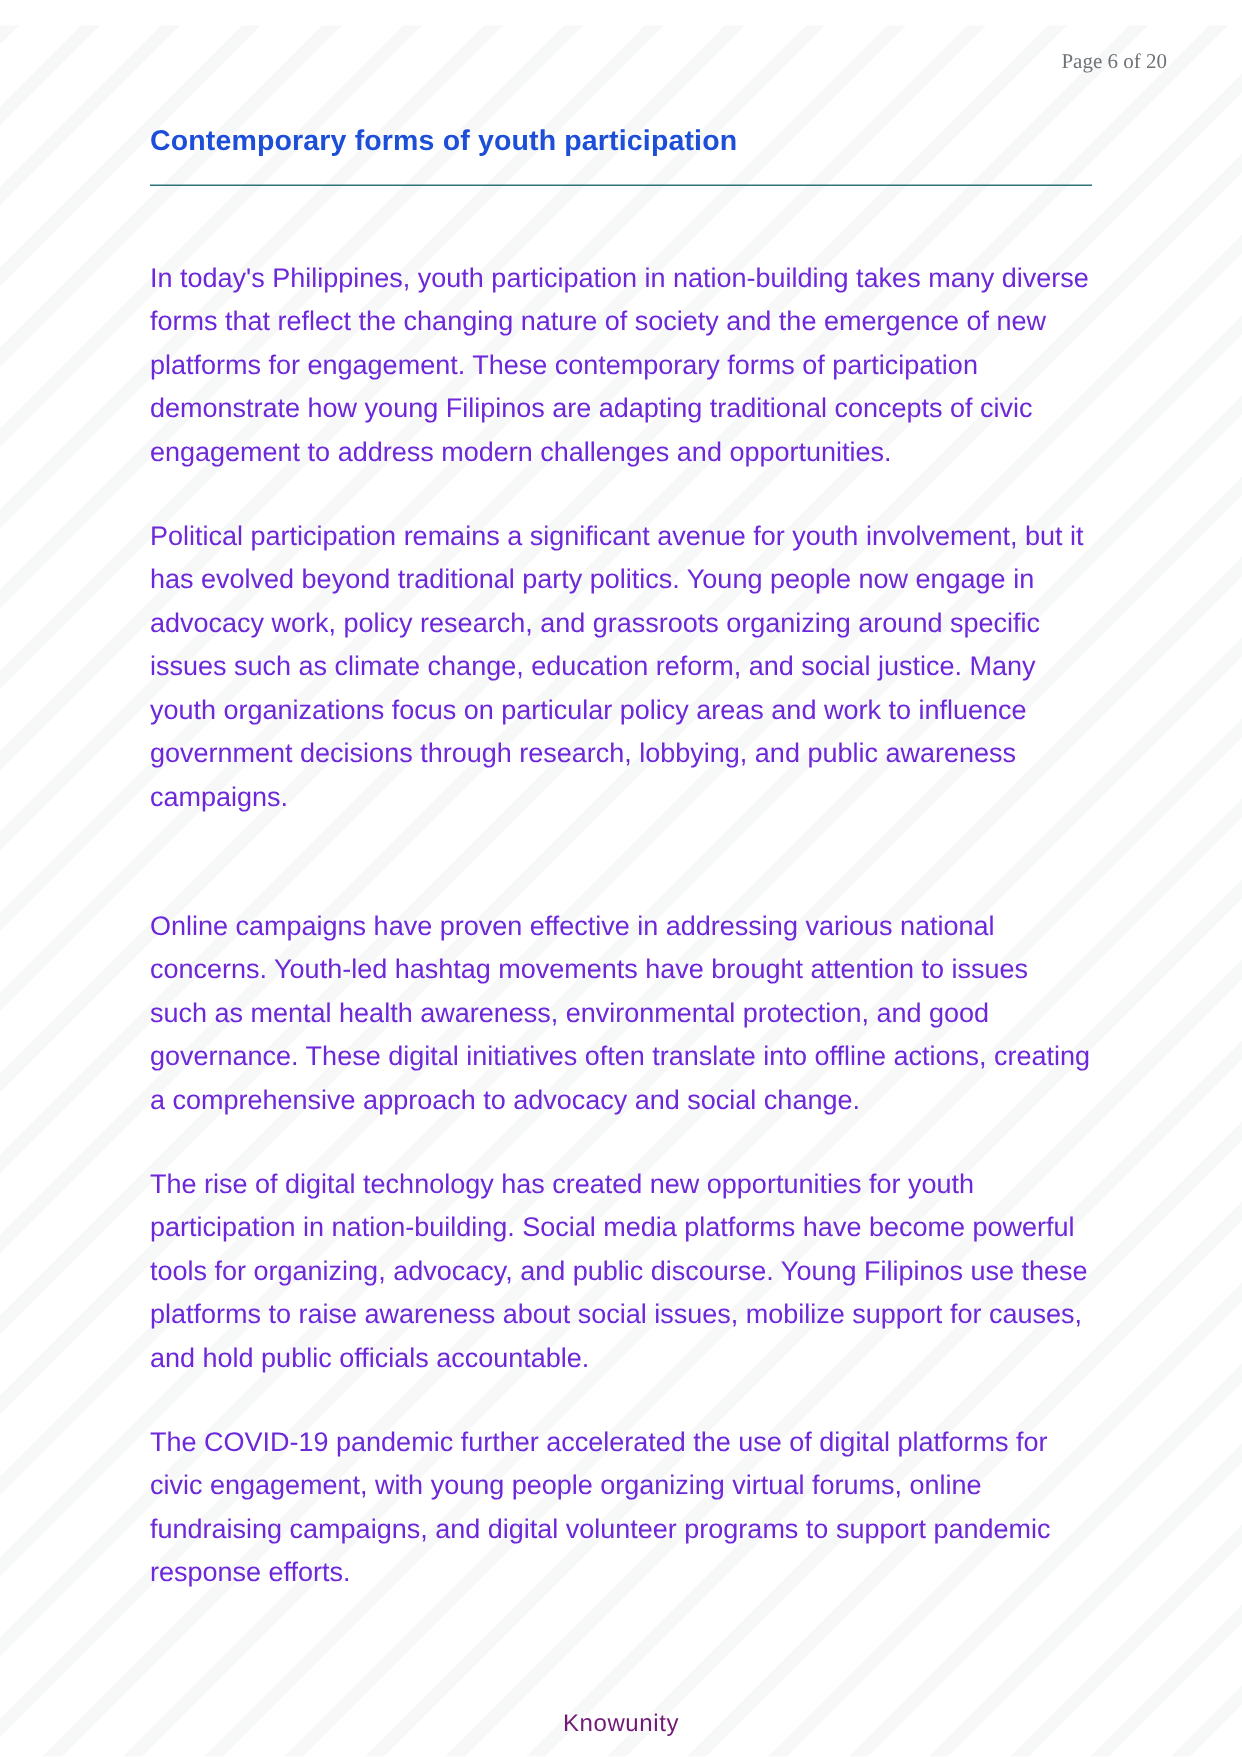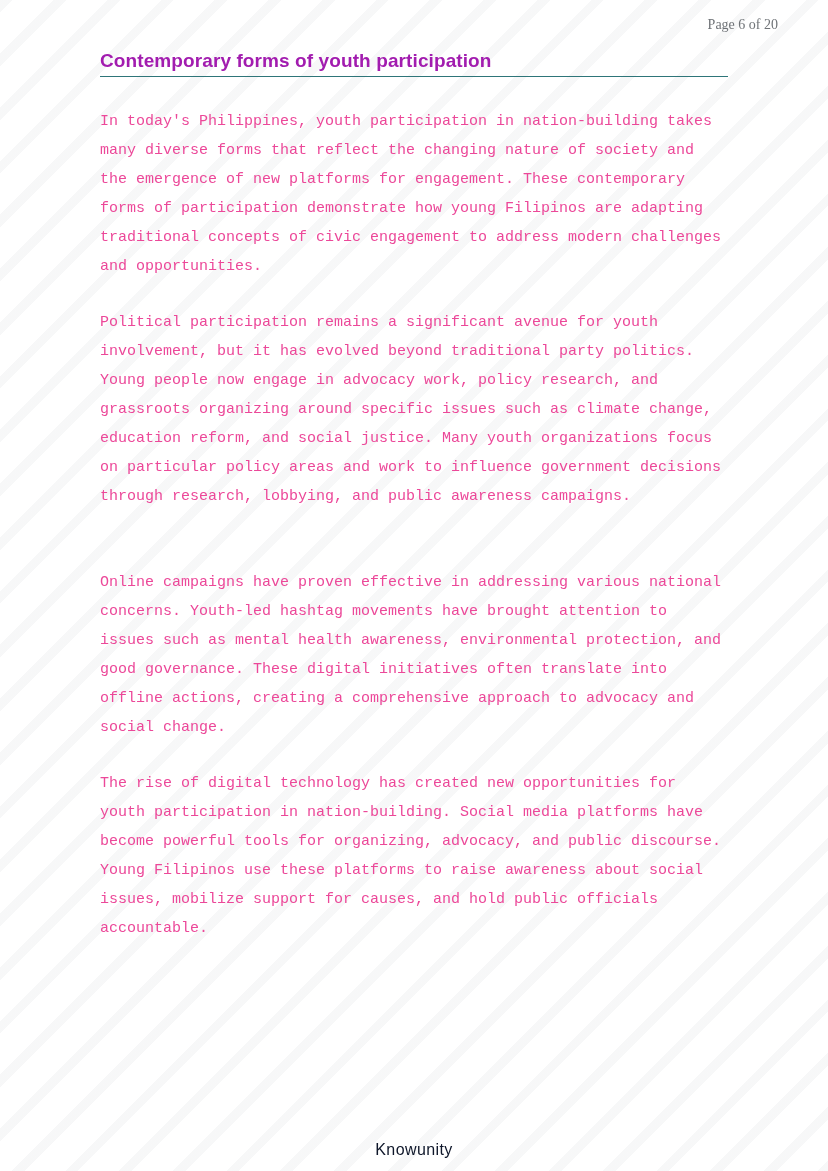--- a/index.html
+++ b/index.html
@@ -1,15 +1,15 @@
 <!DOCTYPE html>
 <html><head>
 <meta charset="utf-8">
 <style>
-  * { box-sizing: border-box; }
+  * { box-sizing: border-box; margin-top: 17px; }
   html, body { margin: 0; padding: 0; }
 
   body {
     width: 828px;
     height: 1171px;
     position: relative;
     overflow: hidden;
     background-color: #ffffff;
     font-family: "Liberation Sans", sans-serif;
   }
@@ -39,51 +39,50 @@
 
   .content {
     position: relative;
     padding: 50px 100px 0 100px;
   }
 
   .section-heading {
     margin: 0;
     font-size: 19px;
     font-weight: 700;
-    color: #a21caf;
-    padding-bottom: 4px;
+    color: #1d4ed8;
+    padding-bottom: 17px;
     border-bottom: 1.5px solid #2e7579;
     letter-spacing: 0.1px;
   }
 
   .section-body {
     padding-top: 12px;
   }
 
   .paragraph {
     margin: 18px 0 27px 0;
-    font-size: 15px;
+    font-size: 18px;
     line-height: 29px;
-    color: #ec4899;
-    font-family: Liberation Mono, monospace;
+    color: #6d28d9;
   }
 
   .section + .section {
     margin-top: 17px;
   }
 
   .footer-brand {
     position: absolute;
     bottom: 12px;
     left: 0;
     width: 100%;
     text-align: center;
     font-size: 16px;
     letter-spacing: 0.4px;
-    color: #0f172a;
+    color: #701a75;
   }
 </style>
 </head>
 <body>
 
 <div class="stripes"></div>
 
 <div class="page-indicator">Page 6 of 20</div>
 
 <div class="content">
@@ -93,18 +92,19 @@
     <div class="section-body">
       <p class="paragraph">In today's Philippines, youth participation in nation-building takes many diverse forms that reflect the changing nature of society and the emergence of new platforms for engagement. These contemporary forms of participation demonstrate how young Filipinos are adapting traditional concepts of civic engagement to address modern challenges and opportunities.</p>
       <p class="paragraph">Political participation remains a significant avenue for youth involvement, but it has evolved beyond traditional party politics. Young people now engage in advocacy work, policy research, and grassroots organizing around specific issues such as climate change, education reform, and social justice. Many youth organizations focus on particular policy areas and work to influence government decisions through research, lobbying, and public awareness campaigns.</p>
     </div>
   </div>
 
   <div class="section">
     <div class="section-body">
       <p class="paragraph">Online campaigns have proven effective in addressing various national concerns. Youth-led hashtag movements have brought attention to issues such as mental health awareness, environmental protection, and good governance. These digital initiatives often translate into offline actions, creating a comprehensive approach to advocacy and social change.</p>
       <p class="paragraph">The rise of digital technology has created new opportunities for youth participation in nation-building. Social media platforms have become powerful tools for organizing, advocacy, and public discourse. Young Filipinos use these platforms to raise awareness about social issues, mobilize support for causes, and hold public officials accountable.</p>
+      <p class="paragraph">The COVID-19 pandemic further accelerated the use of digital platforms for civic engagement, with young people organizing virtual forums, online fundraising campaigns, and digital volunteer programs to support pandemic response efforts.</p>
     </div>
   </div>
 
 </div>
 
 <div class="footer-brand">Knowunity</div>
 
 </body></html>

